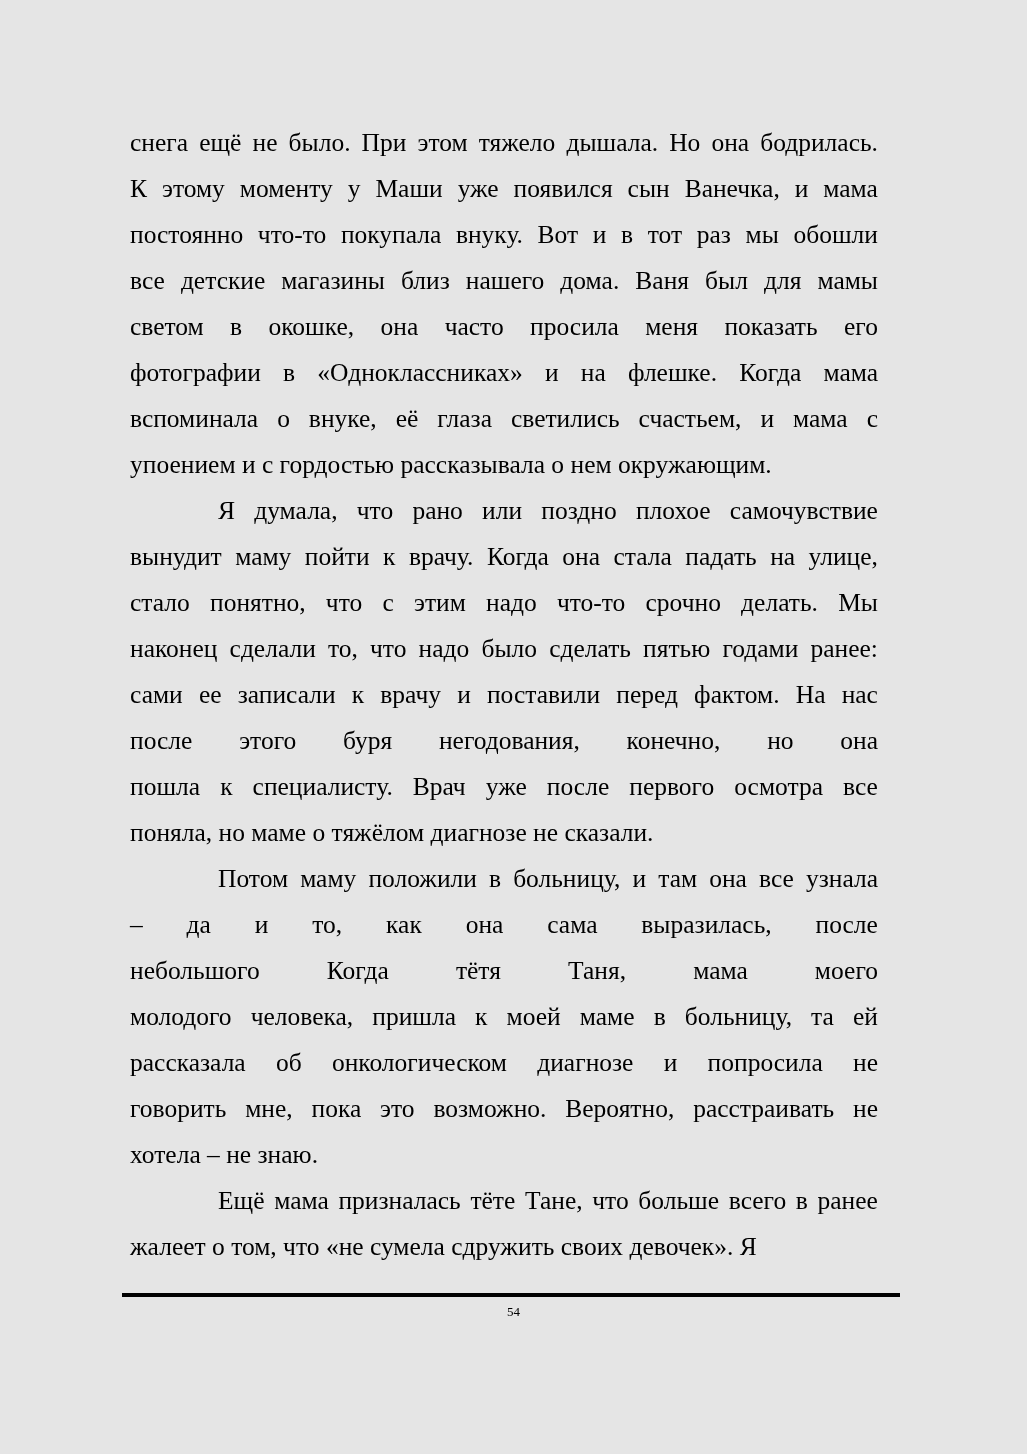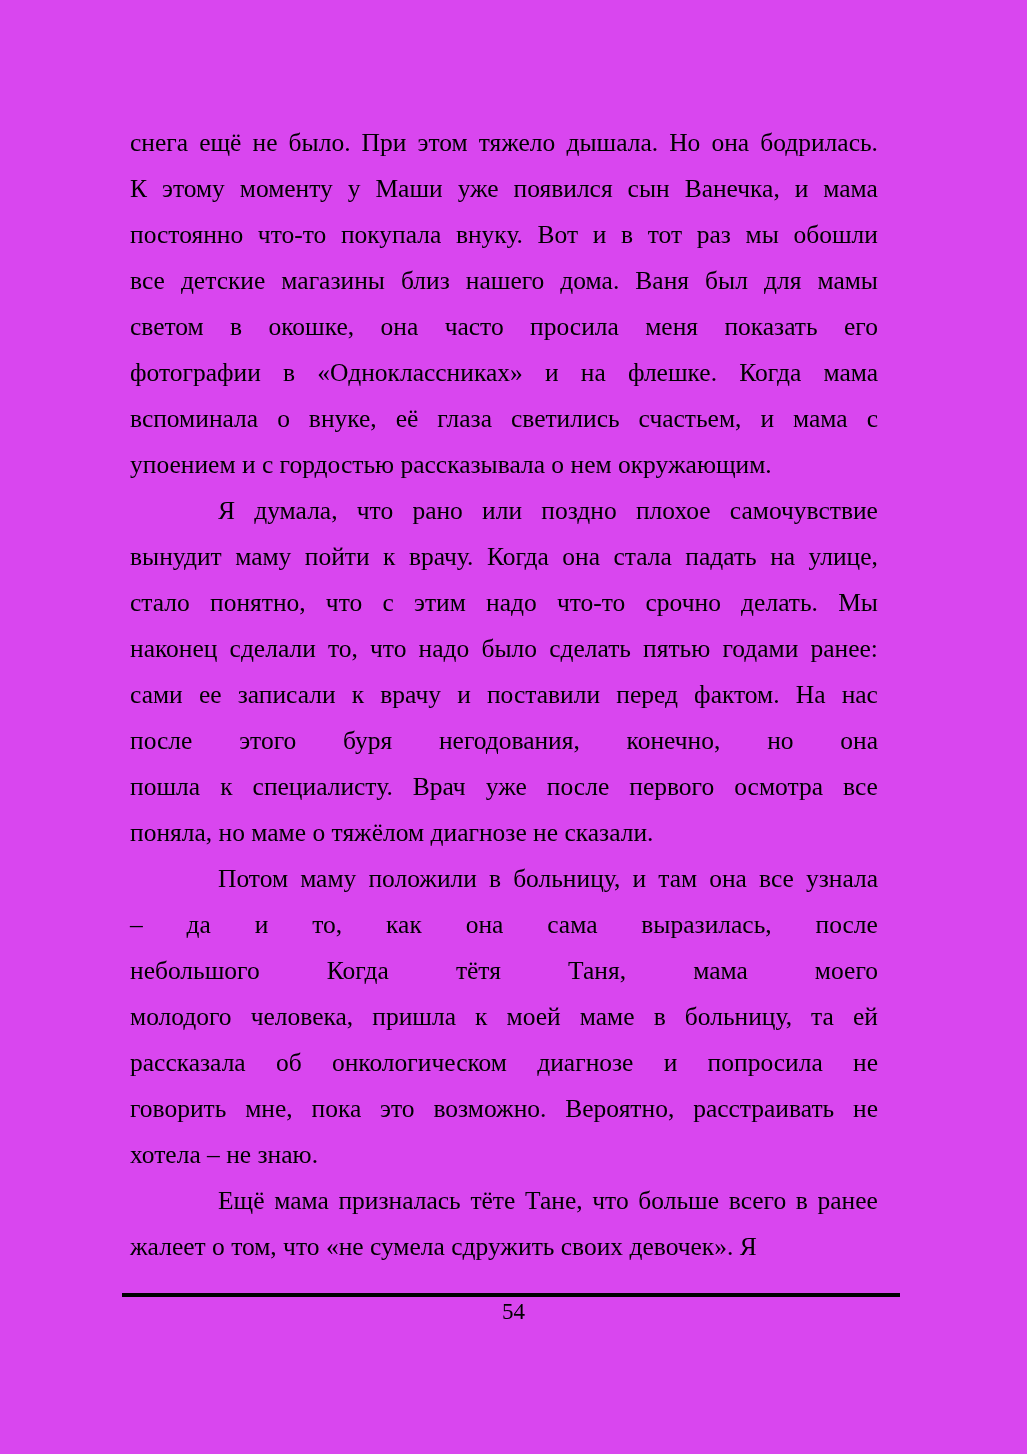--- a/index.html
+++ b/index.html
@@ -5,21 +5,21 @@
 <style>
   html, body {
     margin: 0;
     padding: 0;
     background: #ffffff;
   }
   .page {
     position: relative;
     width: 1027px;
     height: 1454px;
-    background: #d946ef;
+    background: #e5e5e5;
     overflow: hidden;
     font-family: "Liberation Serif", "DejaVu Serif", serif;
     color: #000000;
   }
   .textblock {
     position: absolute;
     left: 130px;
     top: 120px;
     width: 748px;
   }
@@ -61,21 +61,21 @@
     width: 778px;
     height: 4px;
     background: #000000;
   }
   .page-number {
     position: absolute;
     left: 0;
     top: 1300px;
     width: 1027px;
     text-align: center;
-    font-size: 23px;
+    font-size: 13px;
     line-height: 24px;
     font-family: "Liberation Serif", "DejaVu Serif", serif;
     color: #000000;
   }
 </style>
 </head>
 <body>
 
 <div class="page">
 

